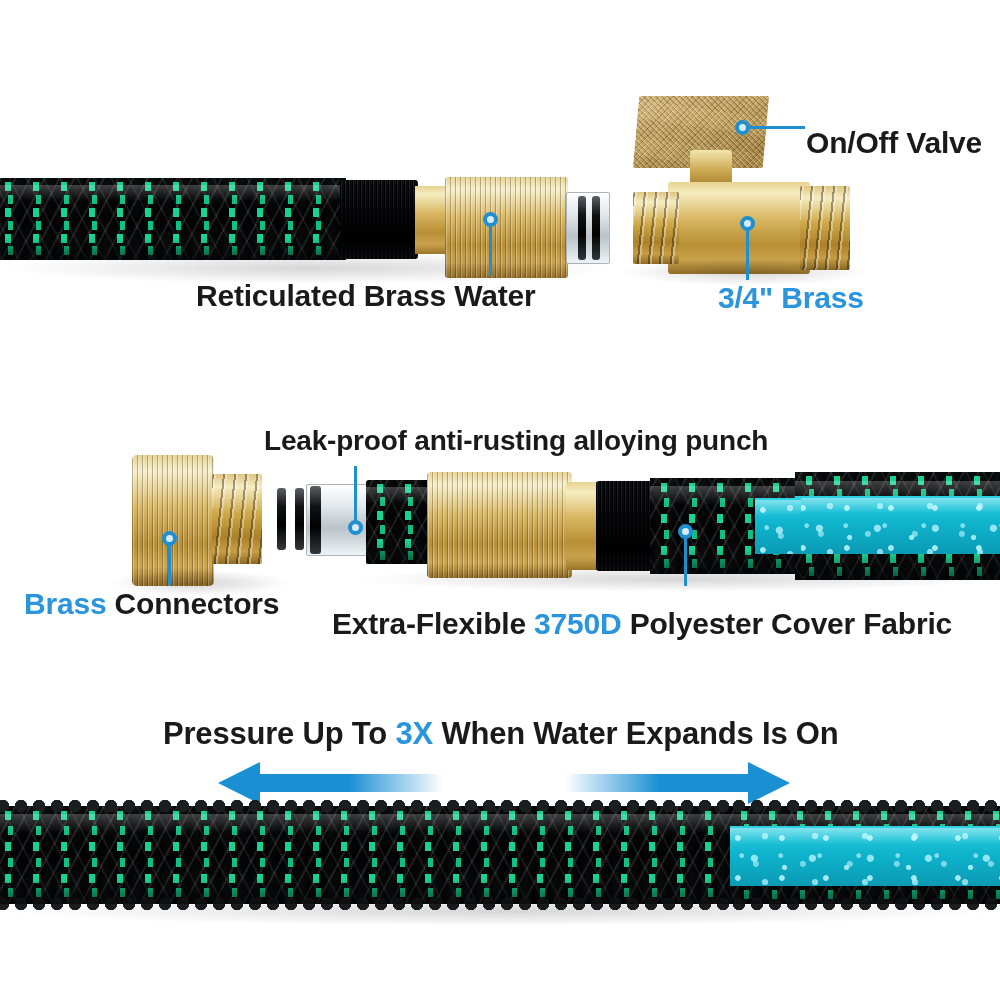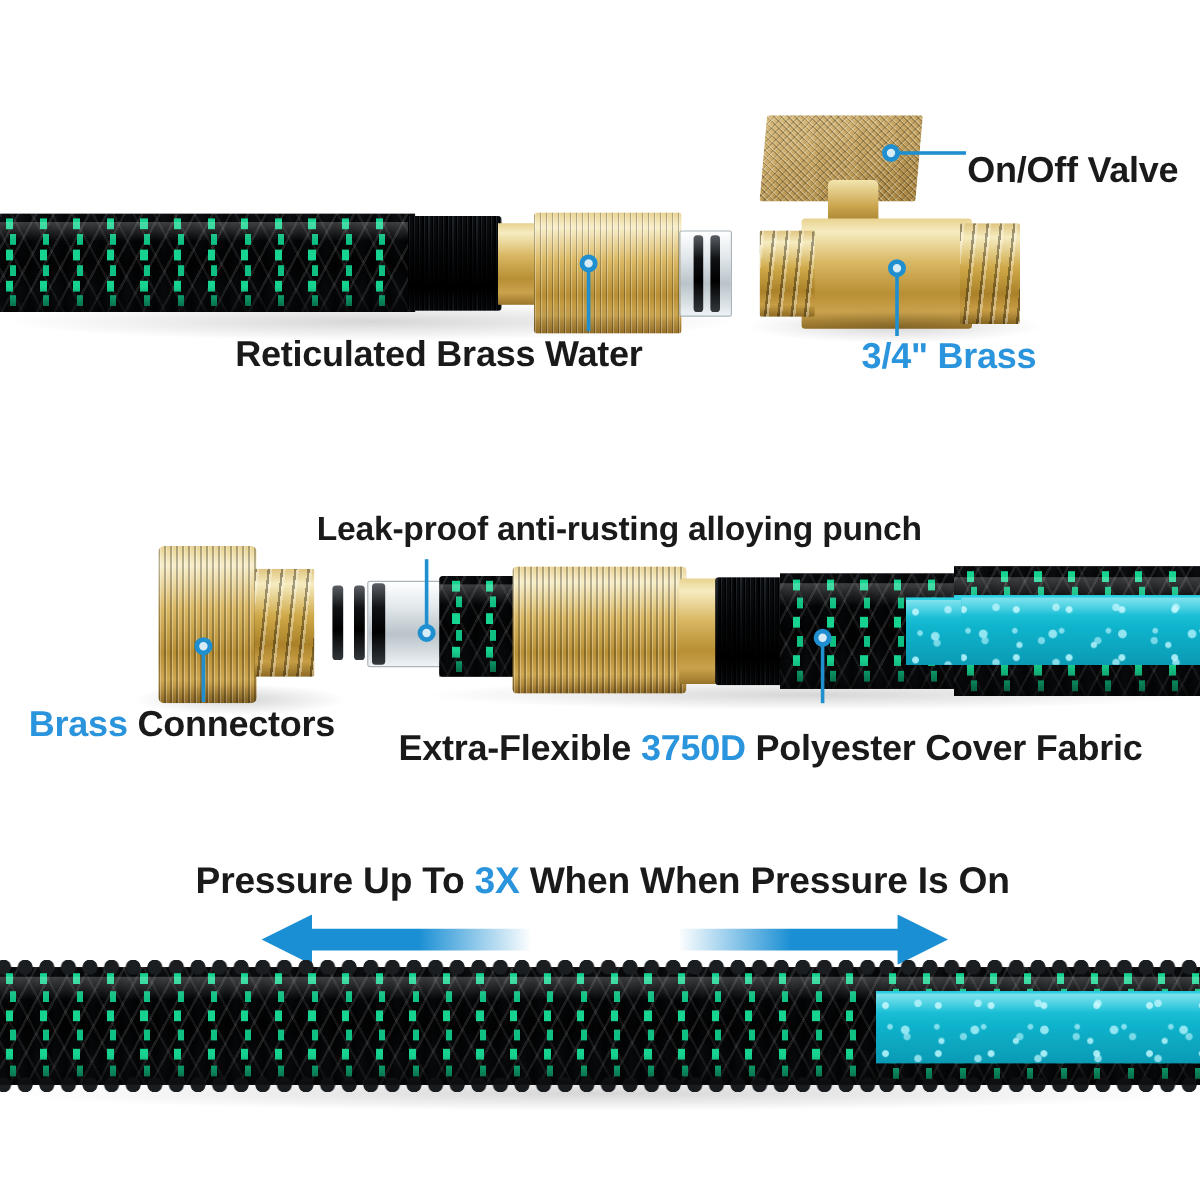--- a/index.html
+++ b/index.html
@@ -332,21 +332,21 @@
     <div class="dot" style="left:678px; top:524px;"></div>
     <div class="leader v" style="left:684px; top:538px; height:48px;"></div>
     <div class="label" style="left:332px; top:589px; font-size:30px;margin-top:20px;">
       <span>Extra-Flexible </span><span class="accent">3750D</span><span> Polyester Cover Fabric</span>
     </div>
   </div>
 
   <div>
 
     <div class="label" style="left:163px; top:718px; font-size:31px;">
-      <span>Pressure Up To </span><span class="accent">3X</span><span> When When Pressure Is On</span>
+      <span>Pressure Up To </span><span class="accent">3X</span><span> When Water Expands Is On</span>
     </div>
 
     <div class="arrow-wrap" style="left:218px; top:762px; width:225px; height:42px;">
       <svg class="arrow-svg" width="225" height="42" viewBox="0 0 225 42">
         <defs>
           <linearGradient id="gl" x1="0" y1="0" x2="1" y2="0">
             <stop offset="0" stop-color="#1a8fd4" stop-opacity="1"></stop>
             <stop offset="0.58" stop-color="#1a8fd4" stop-opacity="1"></stop>
             <stop offset="1" stop-color="#1a8fd4" stop-opacity="0"></stop>
           </linearGradient>

